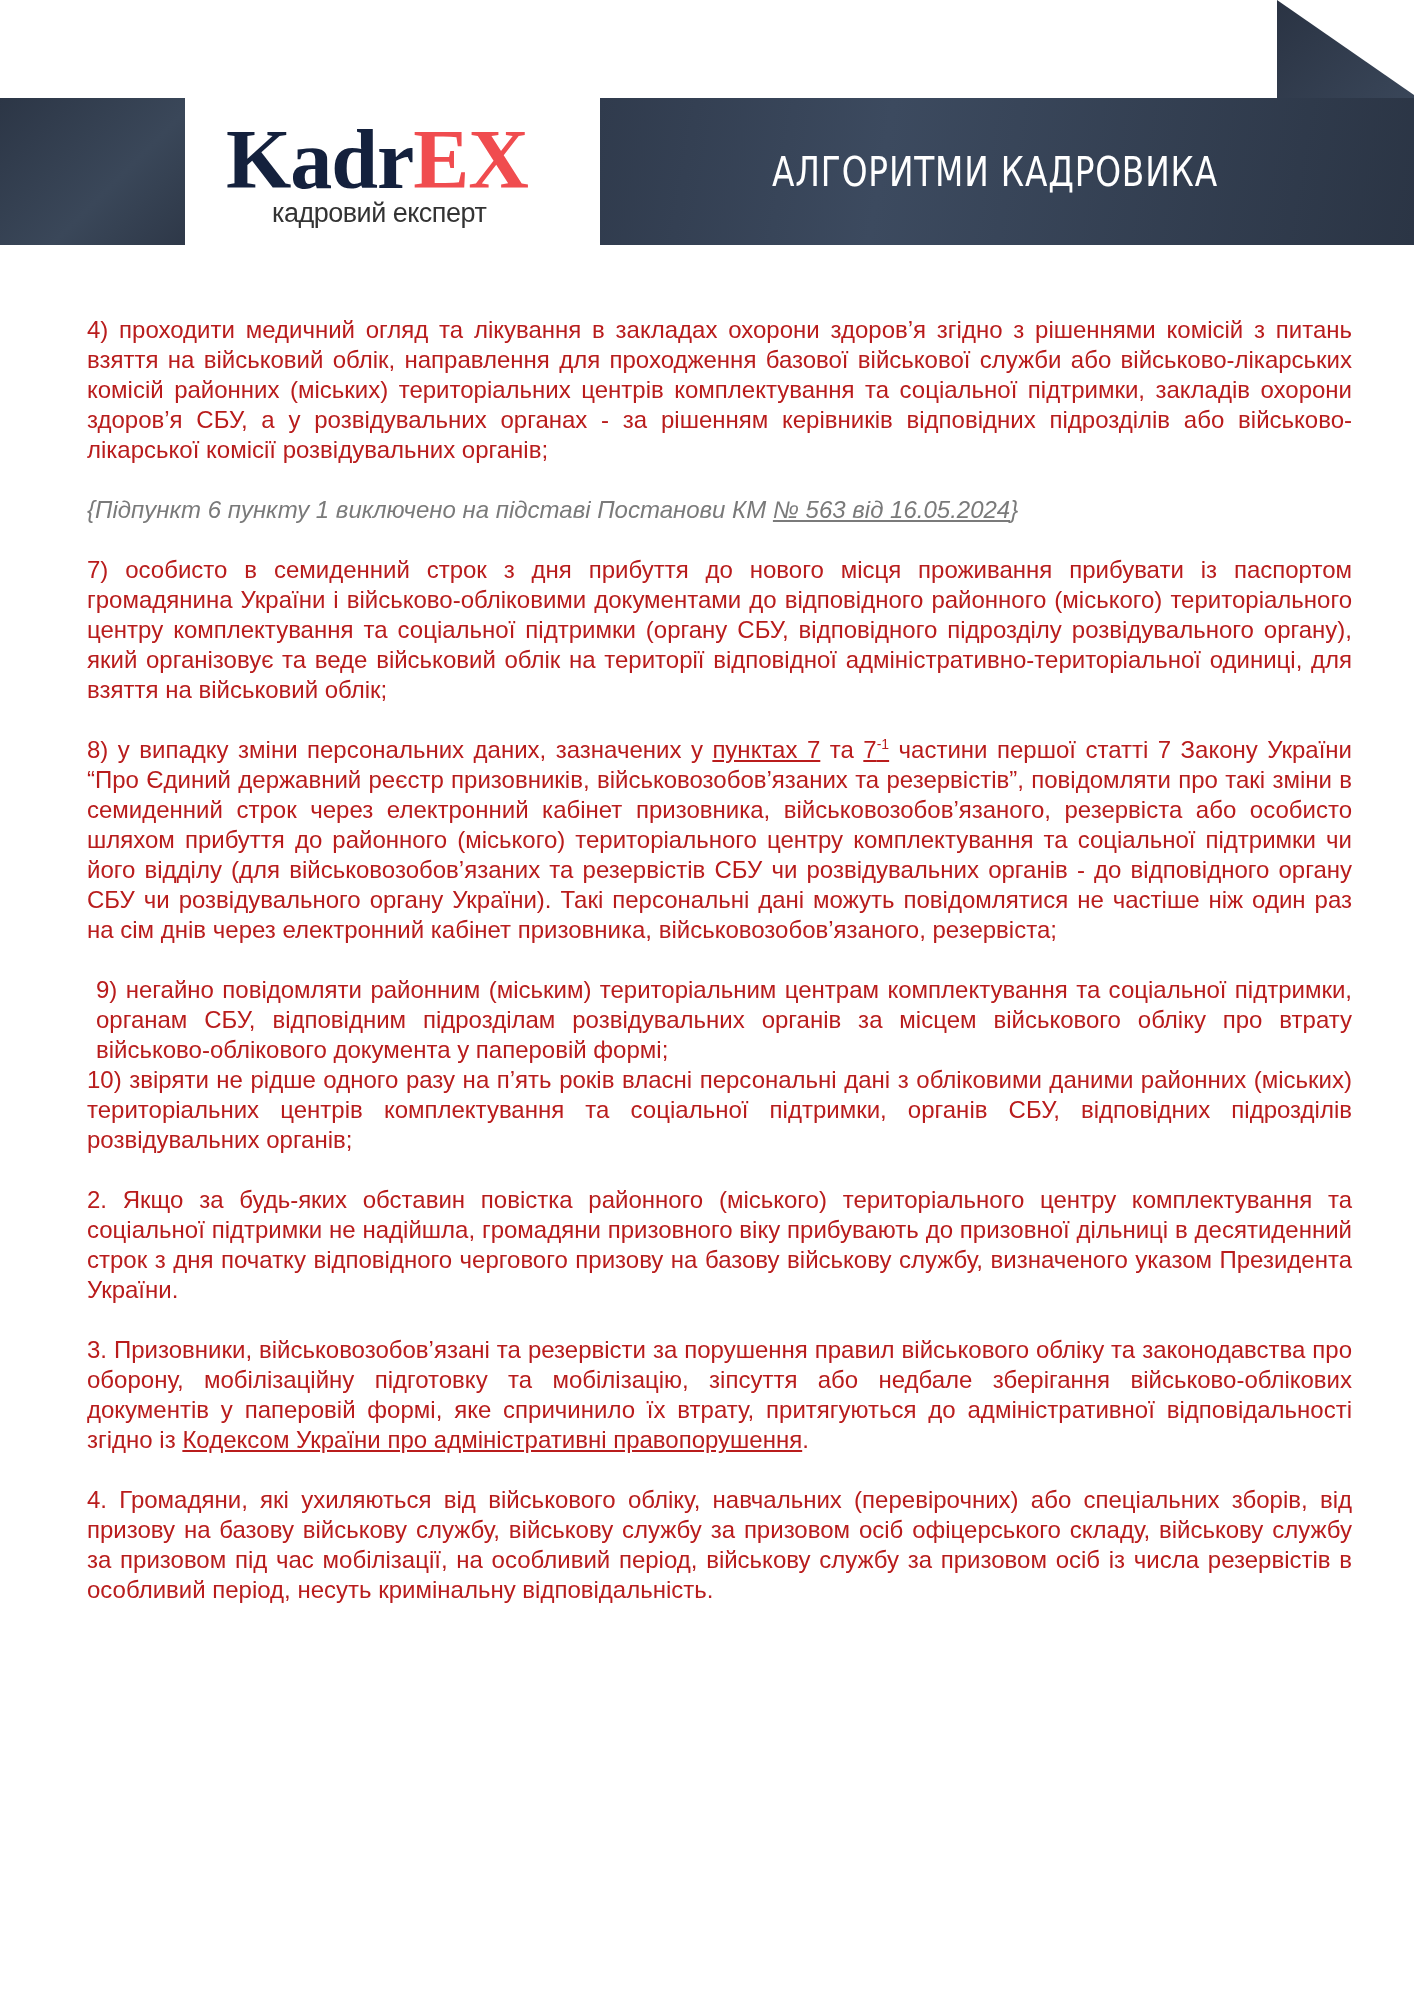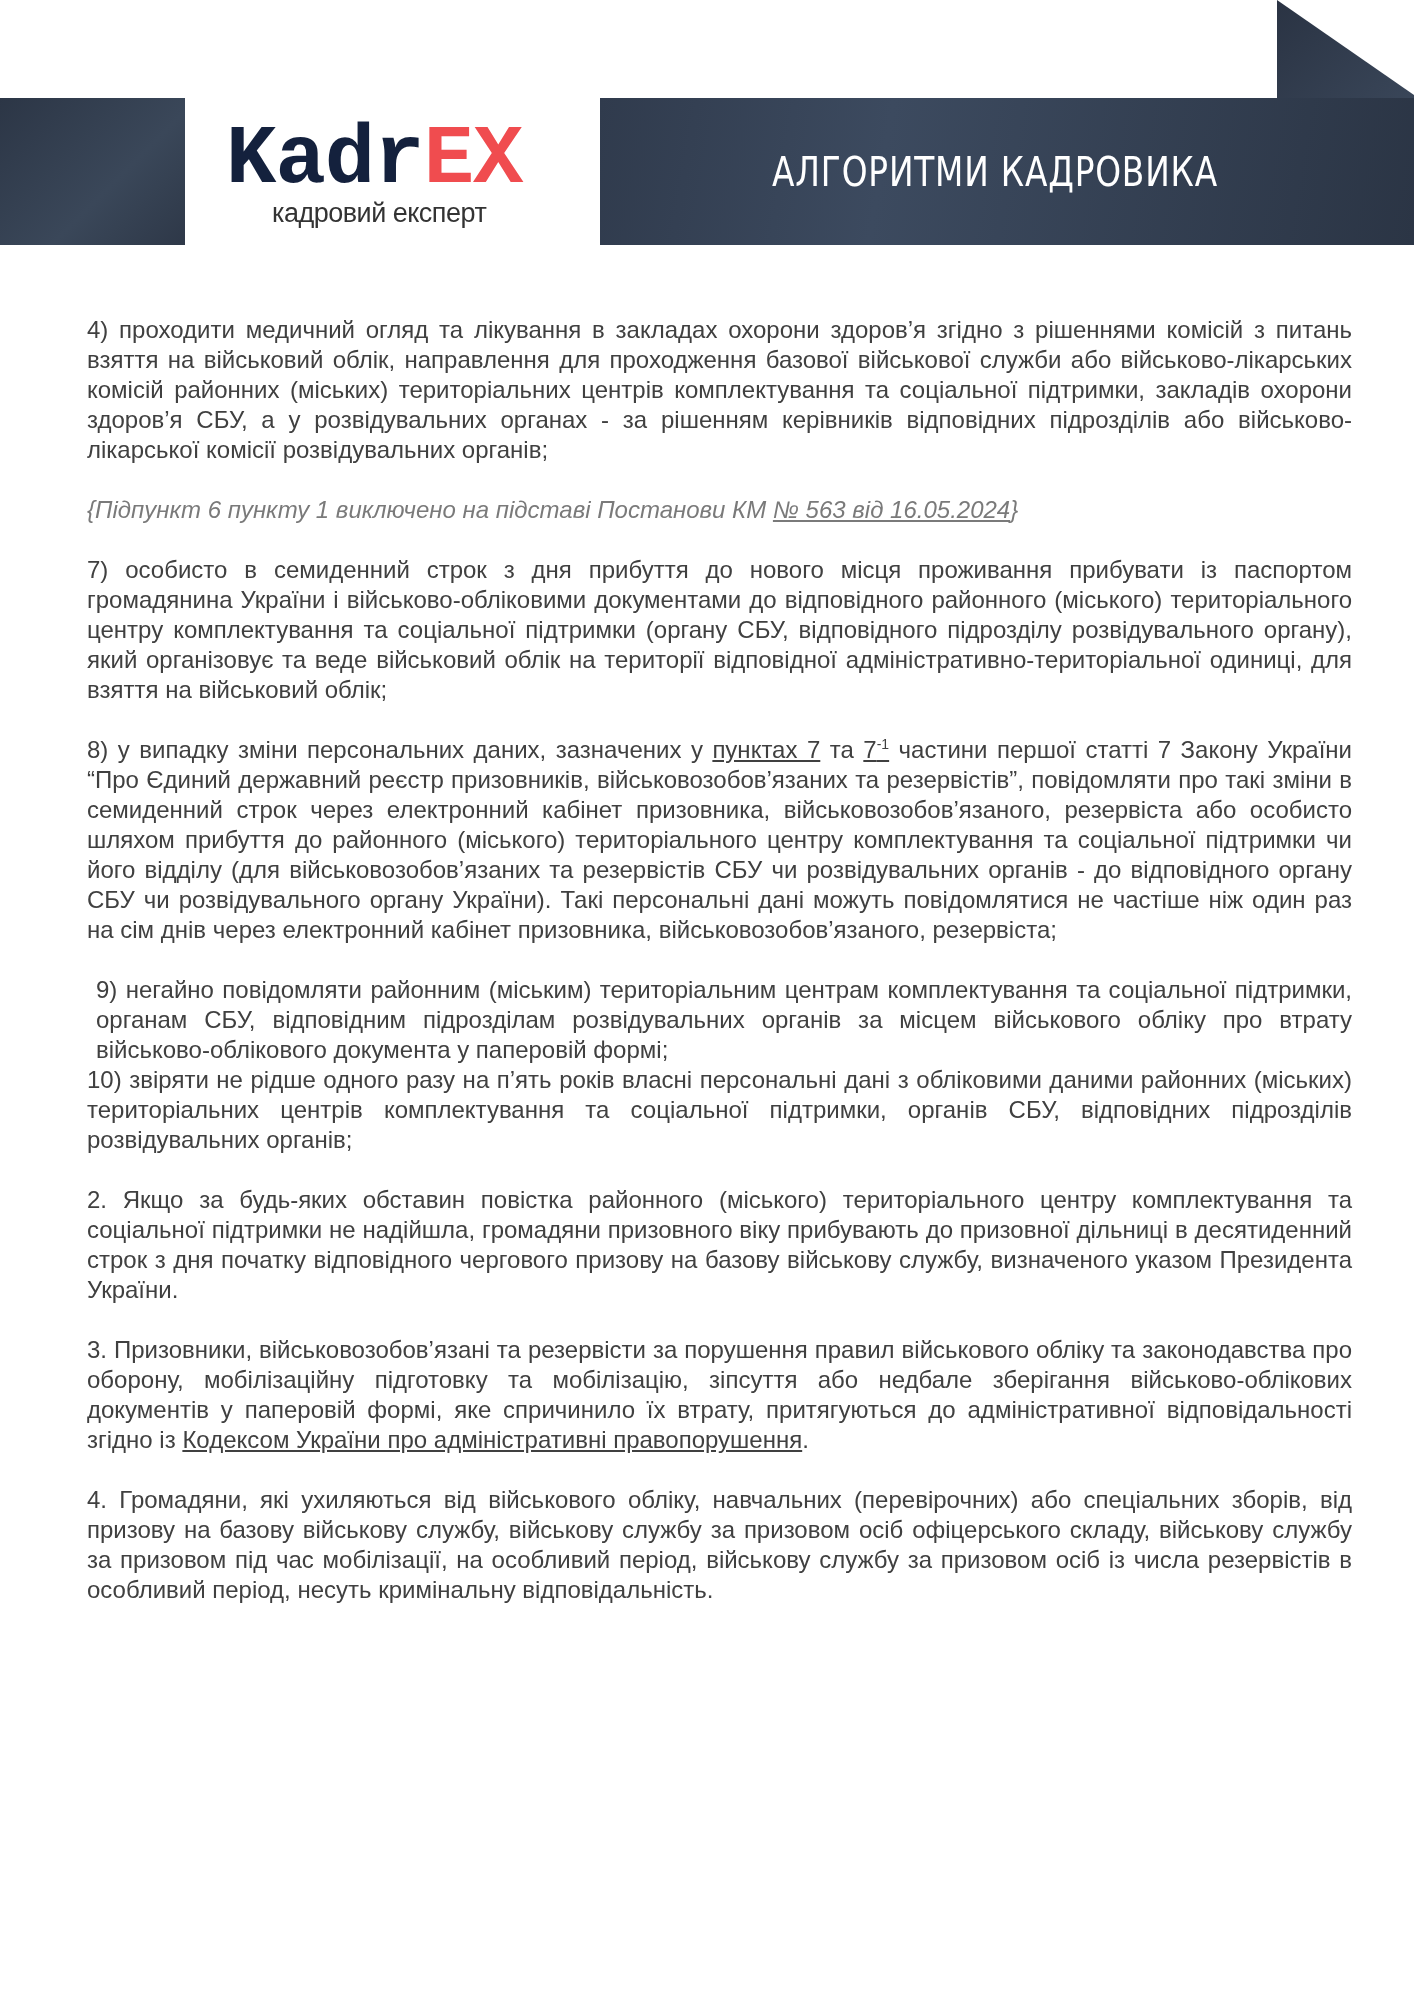--- a/index.html
+++ b/index.html
@@ -1,27 +1,27 @@
 <!DOCTYPE html>
 <html><head>
 <meta charset="utf-8">
 <style>
   html, body { margin: 0; padding: 0; background: #ffffff; }
   body { width: 1414px; height: 2000px; position: relative; overflow: hidden; font-family: "Liberation Sans", sans-serif; }
   .fold { position: absolute; left: 1277px; top: 0; width: 137px; height: 124px; }
   .band-left { position: absolute; left: 0; top: 98px; width: 185px; height: 147px; background: linear-gradient(135deg, #2c3646 0%, #3a4759 60%, #2e3848 100%); }
   .band-right { position: absolute; left: 600px; top: 98px; width: 814px; height: 147px; background: linear-gradient(100deg, #303b4d 0%, #3c4a5f 35%, #2b3545 100%); }
   .logo { position: absolute; left: 226px; top: 112px; width: 340px; height: 125px; }
-  .logo-main { position: absolute; left: 0; top: 0; font-family: Liberation Mono, monospace; font-size: 84px; font-weight: bold; letter-spacing: -1px; line-height: 96px; }
+  .logo-main { position: absolute; left: 0; top: 0; font-family: Liberation Serif, serif; font-size: 84px; font-weight: bold; letter-spacing: -1px; line-height: 96px; }
   .logo-main .k { color: #14213d; }
   .logo-main .ex { color: #f04c4f; }
   .logo-sub { position: absolute; left: 46px; top: 86px; font-size: 27px; color: #333333; letter-spacing: -0.5px; text-align: center; }
   .title { position: absolute; left: 600px; top: 98px; width: 790px; height: 147px; display: flex; align-items: center; justify-content: center; color: #ffffff; font-family: "DejaVu Sans", sans-serif; font-size: 40px; letter-spacing: 1px; transform: scaleX(0.82); }
   .content { position: absolute; left: 87px; top: 315px; width: 1265px; }
-  .p { margin: 0 0 30px 0; font-size: 24px; line-height: 30px; color: #404040; text-align: justify; }
+  .p { margin: 0 0 30px 0; font-size: 24px; line-height: 30px; color: #b91c1c; text-align: justify; }
   .p.tight { margin-bottom: 0; margin-left: 9px; }
   .note { color: #7a7a7a; font-style: italic; }
   .link { text-decoration: underline; color: inherit; cursor: pointer; }
   sup { font-size: 14px; line-height: 0; }
 </style>
 </head>
 <body>
 
 <svg class="fold" viewBox="0 0 137 124" preserveAspectRatio="none">
   <defs>

